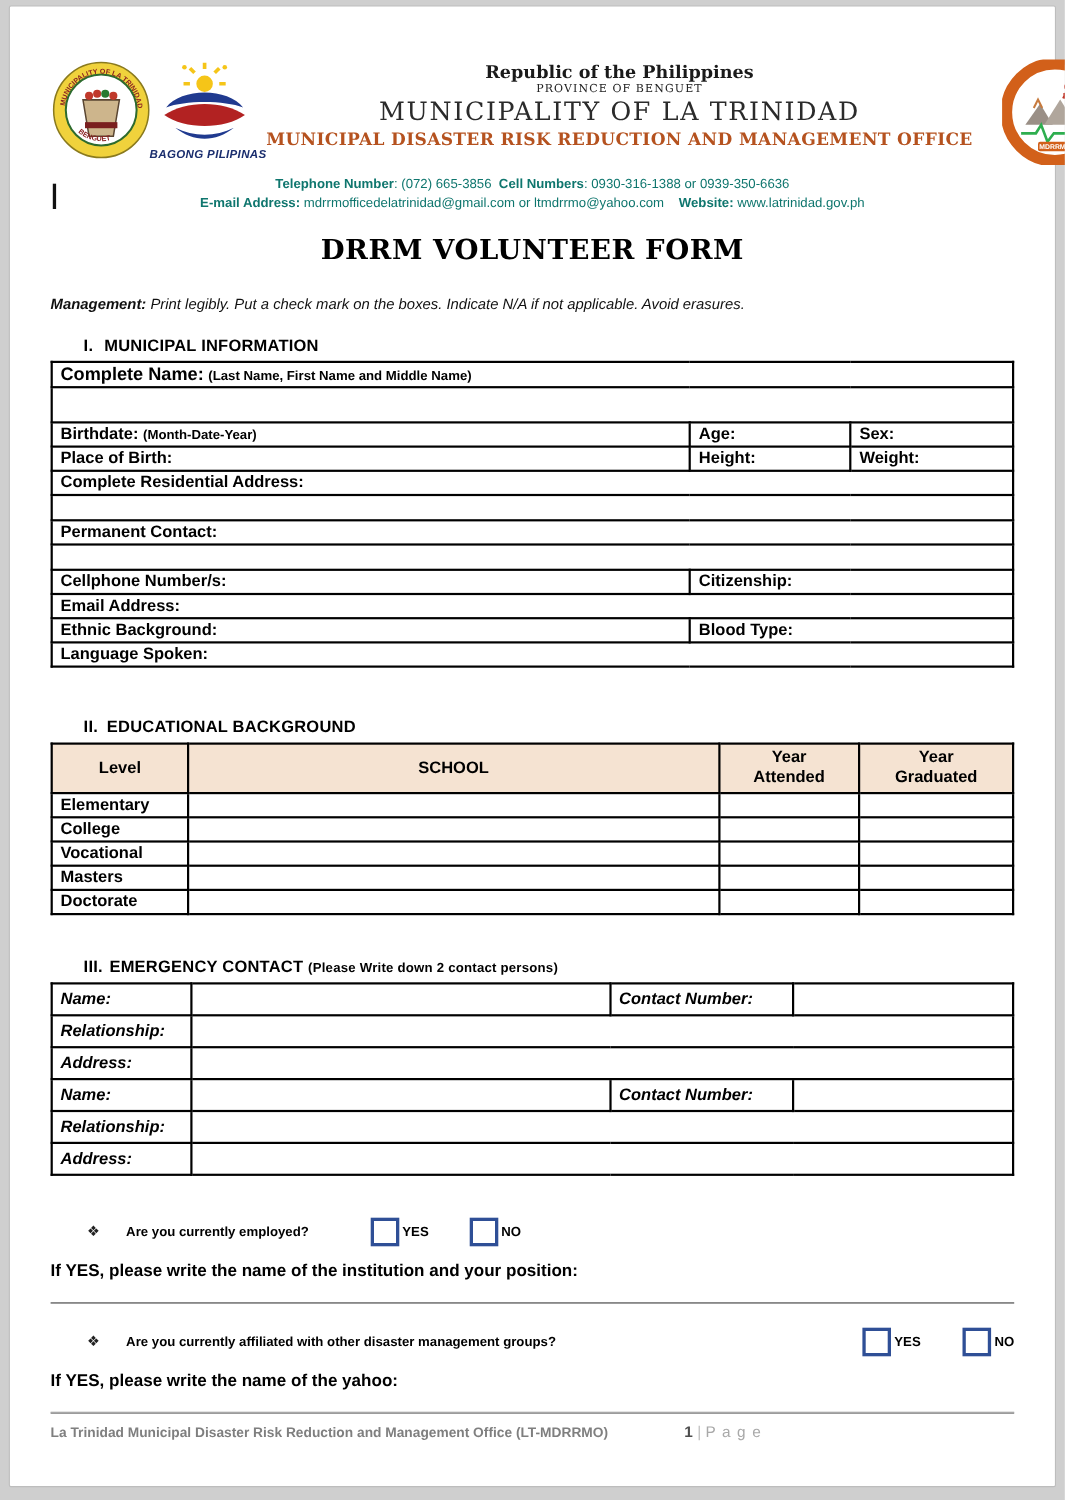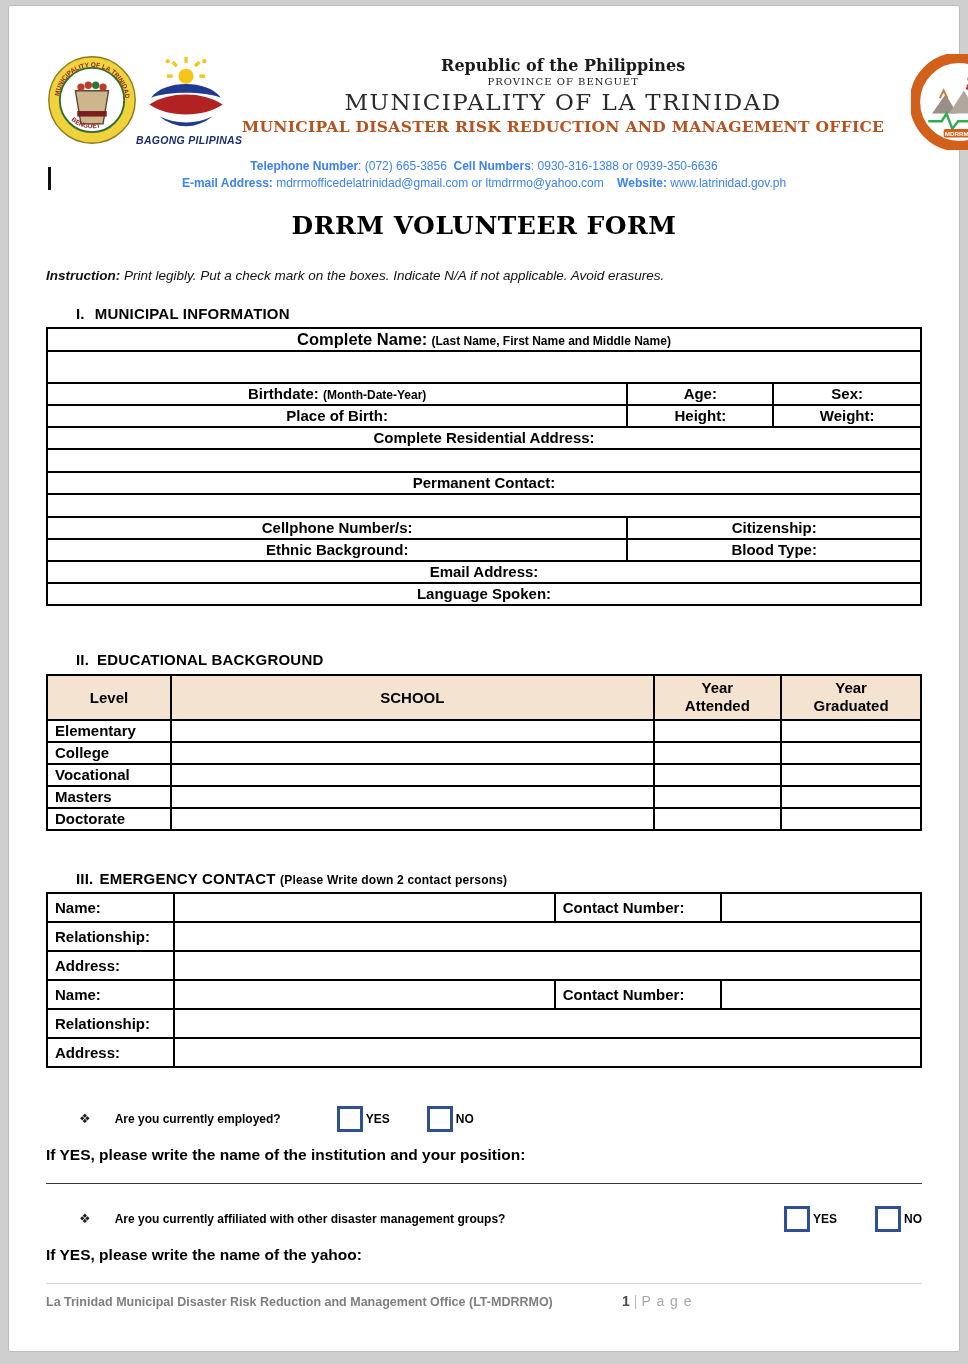--- a/index.html
+++ b/index.html
@@ -13,48 +13,48 @@
   .hdr-logos-left { display:flex; align-items:flex-start; width:196px; flex:0 0 auto; }
   .hdr-center { flex:1; text-align:center; padding-top:2px; }
   .hdr-logo-right { width:150px; flex:0 0 auto; display:flex; justify-content:center; }
   .seal-wrap { width:96px; }
   .bagong-wrap { width:100px; text-align:center; margin-left:-6px; }
   .bagong-caption { font-size:10.5px; font-weight:bold; font-style:italic; color:#1b2e6e; letter-spacing:.3px; white-space:nowrap; }
   .hdr-line1 { font-family:"DejaVu Serif", serif; font-weight:bold; font-size:16px; color:#1a1a1a; }
   .hdr-line2 { font-family:"DejaVu Serif", serif; font-size:10px; letter-spacing:1px; color:#222; margin-top:1px; }
   .hdr-line3 { font-family:"DejaVu Serif", serif; font-size:23px; letter-spacing:1.5px; color:#2b2b2b; font-weight:400; margin-top:2px; white-space:nowrap; }
   .hdr-line4 { font-family:"DejaVu Serif", serif; font-size:15.5px; font-weight:bold; letter-spacing:.3px; margin-top:2px; white-space:nowrap; }
-  .contact-lines { text-align:center; font-size:12px; color:#3b82f6; margin-top:8px; line-height:1.45; }
+  .contact-lines { text-align:center; font-size:12px; color:#0f766e; margin-top:8px; line-height:1.45; }
   .contact-lines b { font-weight:bold; }
   .text-cursor { position:absolute; left:39px; top:161px; width:2.5px; height:23px; background:#111; }
 
   
   .doc-title { text-align:center; font-family:"DejaVu Serif", serif; font-weight:bold; font-size:25px;
                letter-spacing:.5px; margin-top:18px; color:#000; }
   .instruction { font-size:13.5px; font-style:italic; color:#111; margin-top:28px; }
   .instruction b { font-weight:bold; }
 
   
   .sec-heading { font-weight:bold; font-size:15px; color:#000; padding-left:30px; letter-spacing:.2px; }
   .sec-heading .sec-no { display:inline-block; margin-right:10px; }
   .sec-note { font-size:12px; font-weight:bold; }
 
   
   table { border-collapse:collapse; width:100%; table-layout:fixed; }
   td, th { border:2px solid #000; font-weight:bold; font-size:15px; color:#000;
            padding:1px 7px; vertical-align:middle; text-align:left; }
-  .t-personal td { height:22px;text-align:center; }
+  .t-personal td { height:22px; }
   .t-personal tr.blank-lg td { height:32px; }
   .t-personal tr.blank td { height:23px; }
   .big-label { font-size:16.5px; }
   .cell-note { font-size:12px; }
   .t-edu th { background:#f5e3d2; text-align:center; height:45px; }
   .t-edu td { height:22px; }
   .t-edu th.wrap-each { word-spacing:100vw; line-height:1.25; }
-  .t-emg td { height:29px; }
+  .t-emg td { height:29px;font-style:italic; }
 
   
   .q-row { display:flex; align-items:center; padding-left:33px; }
   .q-bullet { font-size:13px; color:#222; margin-right:24px; }
   .q-text { font-weight:bold; font-size:12px; }
   .chk-group { display:flex; align-items:center; }
   .chk-box { width:26px; height:26px; background:#fff; border:3px solid #2f4f96; margin-right:3px; flex:0 0 auto; }
   .chk-label { font-weight:bold; font-size:12px; }
   .followup { font-weight:bold; font-size:15.5px; margin-top:14px; }
   .write-line { border-bottom:1.6px solid #3a3a3a; height:20px; }
@@ -156,21 +156,21 @@
       <b>E-mail Address:</b><span> mdrrmofficedelatrinidad@gmail.com or ltmdrrmo@yahoo.com</span>&nbsp;&nbsp;&nbsp;
       <b>Website:</b><span> www.latrinidad.gov.ph</span>
     </div>
   </div>
 
   <div class="text-cursor"></div>
 
   <div class="doc-title">DRRM VOLUNTEER FORM</div>
 
   <div class="instruction">
-    <b>Instruction:</b><span> Print legibly. Put a check mark on the boxes. Indicate N/A if not applicable. Avoid erasures.</span>
+    <b>Management:</b><span> Print legibly. Put a check mark on the boxes. Indicate N/A if not applicable. Avoid erasures.</span>
   </div>
 
   <div class="sec-heading mt-sec1">
     <span class="sec-no">I.</span><span>MUNICIPAL INFORMATION</span>
   </div>
 
   <table class="t-personal mt-table1">
     <colgroup>
           <col style="width:66.4%">
           <col style="width:16.7%">
@@ -206,26 +206,26 @@
             <td colspan="3"><span>Permanent Contact:</span></td>
           </tr>
     <tr class="blank">
             <td colspan="3"></td>
           </tr>
     <tr>
       <td><span>Cellphone Number/s:</span></td>
       <td colspan="2"><span>Citizenship:</span></td>
     </tr>
     <tr>
+            <td colspan="3"><span>Email Address:</span></td>
+          </tr>
+    <tr>
       <td><span>Ethnic Background:</span></td>
       <td colspan="2"><span>Blood Type:</span></td>
     </tr>
-    <tr>
-            <td colspan="3"><span>Email Address:</span></td>
-          </tr>
     <tr>
             <td colspan="3"><span>Language Spoken:</span></td>
           </tr>
   </tbody>
       </table>
 
   <div class="sec-heading mt-sec2">
     <span class="sec-no" style="margin-right:8px">II.</span><span>EDUCATIONAL BACKGROUND</span>
   </div>
 

